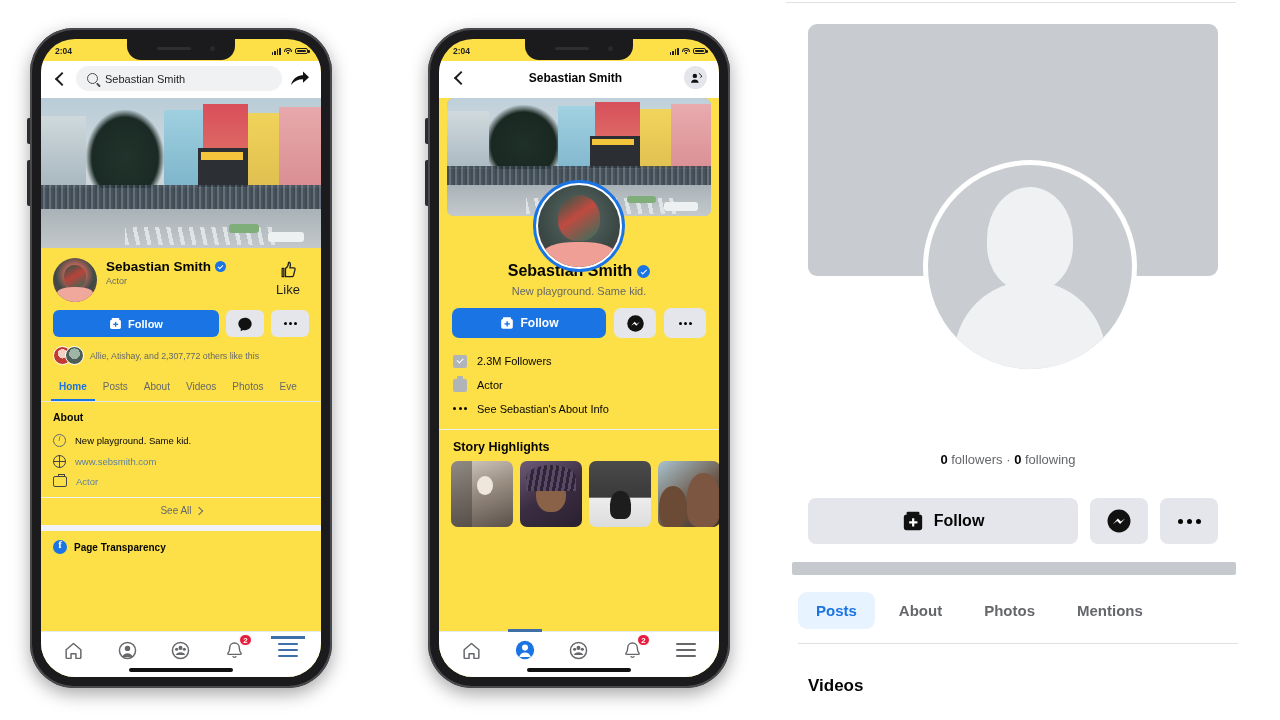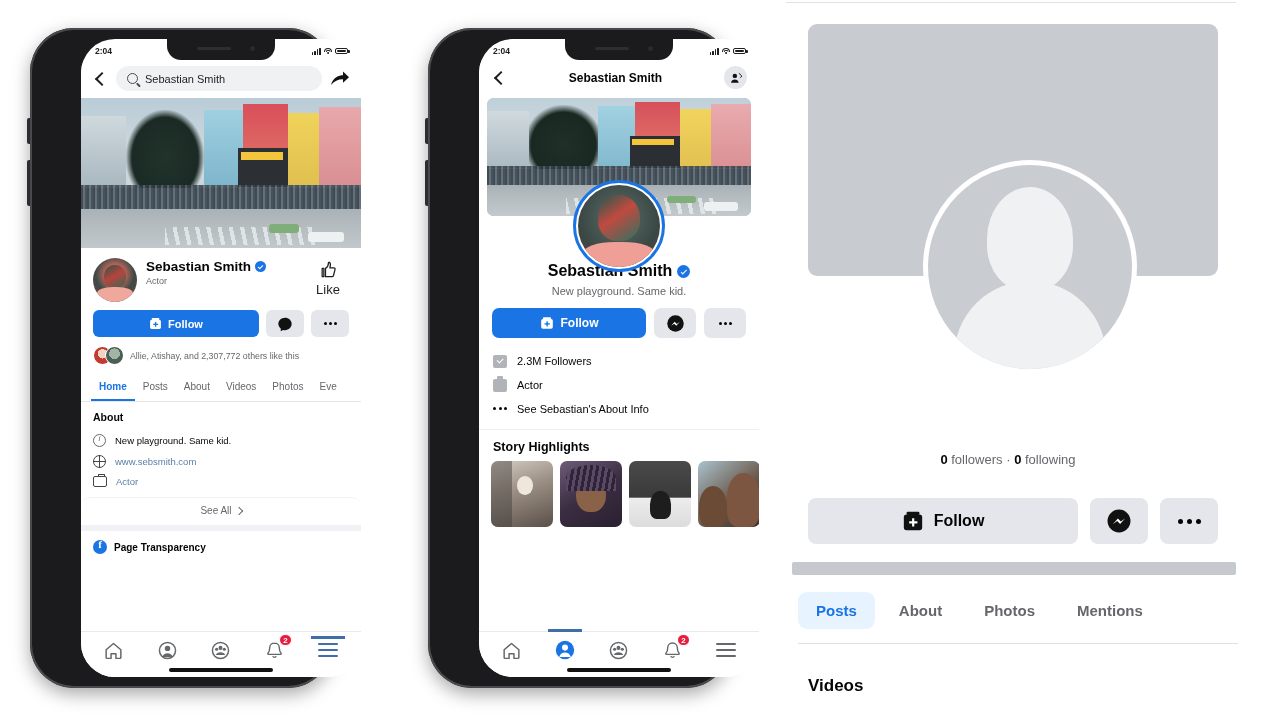--- a/index.html
+++ b/index.html
@@ -25,21 +25,21 @@
     position:absolute; left:-3px; top:90px; width:3px; height:26px;
     background:#2d2d30; border-radius:2px 0 0 2px;
   }
   .phone::after {
     content:"";
     position:absolute; left:-3px; top:132px; width:3px; height:46px;
     background:#2d2d30; border-radius:2px 0 0 2px;
   }
   .screen {
     position: relative; width: 100%; height: 100%;
-    background: #ffffff; border-radius: 34px; overflow: hidden; margin-left: 40px;
+    background: #fde047; border-radius: 34px; overflow: hidden;
   }
   .notch {
     position:absolute; top:0; left:50%; transform:translateX(-50%);
     width: 108px; height: 21px; background:#1b1b1d;
     border-radius: 0 0 14px 14px; z-index: 40;
   }
   .notch .speaker{
     position:absolute; left:30px; top:8px; width:34px; height:3px;
     background:#2e2e31; border-radius:2px;
   }
@@ -157,21 +157,21 @@
   .about-row .tx.link{ color:#5b7fa6;}
   .circ-i{width:13px;height:13px;border:1.2px solid #65676b;border-radius:50%;position:relative;flex:0 0 auto;}
   .circ-i::after{content:"i";position:absolute;left:0;right:0;top:-1px;text-align:center;font-size:8px;color:#65676b;font-style:italic;}
   .globe-i{width:13px;height:13px;border:1.2px solid #444;border-radius:50%;flex:0 0 auto;position:relative;}
   .globe-i::before{content:"";position:absolute;left:5px;top:-1px;width:1.2px;height:13px;background:#444;}
   .globe-i::after{content:"";position:absolute;top:5px;left:-1px;width:13px;height:1.2px;background:#444;}
   .brief-i{width:14px;height:11px;border:1.2px solid #444;border-radius:2px;flex:0 0 auto;position:relative;}
   .brief-i::before{content:"";position:absolute;left:4px;top:-3px;width:5px;height:2.4px;border:1.2px solid #444;border-bottom:none;border-radius:1px 1px 0 0;}
 
   .seeall{ text-align:center; padding:7px 0 9px 0; border-top:1px solid #f0f1f3;
-     font-size:10px;color:#65676b; display:flex;align-items:center;justify-content:center;gap:4px;border-radius:9px;}
+     font-size:10px;color:#65676b; display:flex;align-items:center;justify-content:center;gap:4px;}
   .chev{width:6px;height:6px;border-right:1.5px solid #65676b;border-top:1.5px solid #65676b;transform:rotate(45deg);}
 
   .transp{ display:flex;align-items:center;gap:7px;padding:9px 12px;border-top:6px solid #f0f2f5;}
   .fbdot{width:14px;height:14px;border-radius:50%;background:#1b74e4;position:relative;flex:0 0 auto;}
   .fbdot::after{content:"f";position:absolute;left:0;right:0;top:-2px;text-align:center;color:#fff;font-size:11px;font-weight:bold;font-family:"Liberation Serif",serif;}
   .transp span{font-size:10px;font-weight:bold;color:#050505;}
 
   .bottomnav{
     position:absolute;left:0;right:0;bottom:0;height:46px;background:#fff;
     border-top:1px solid #e9eaed;

